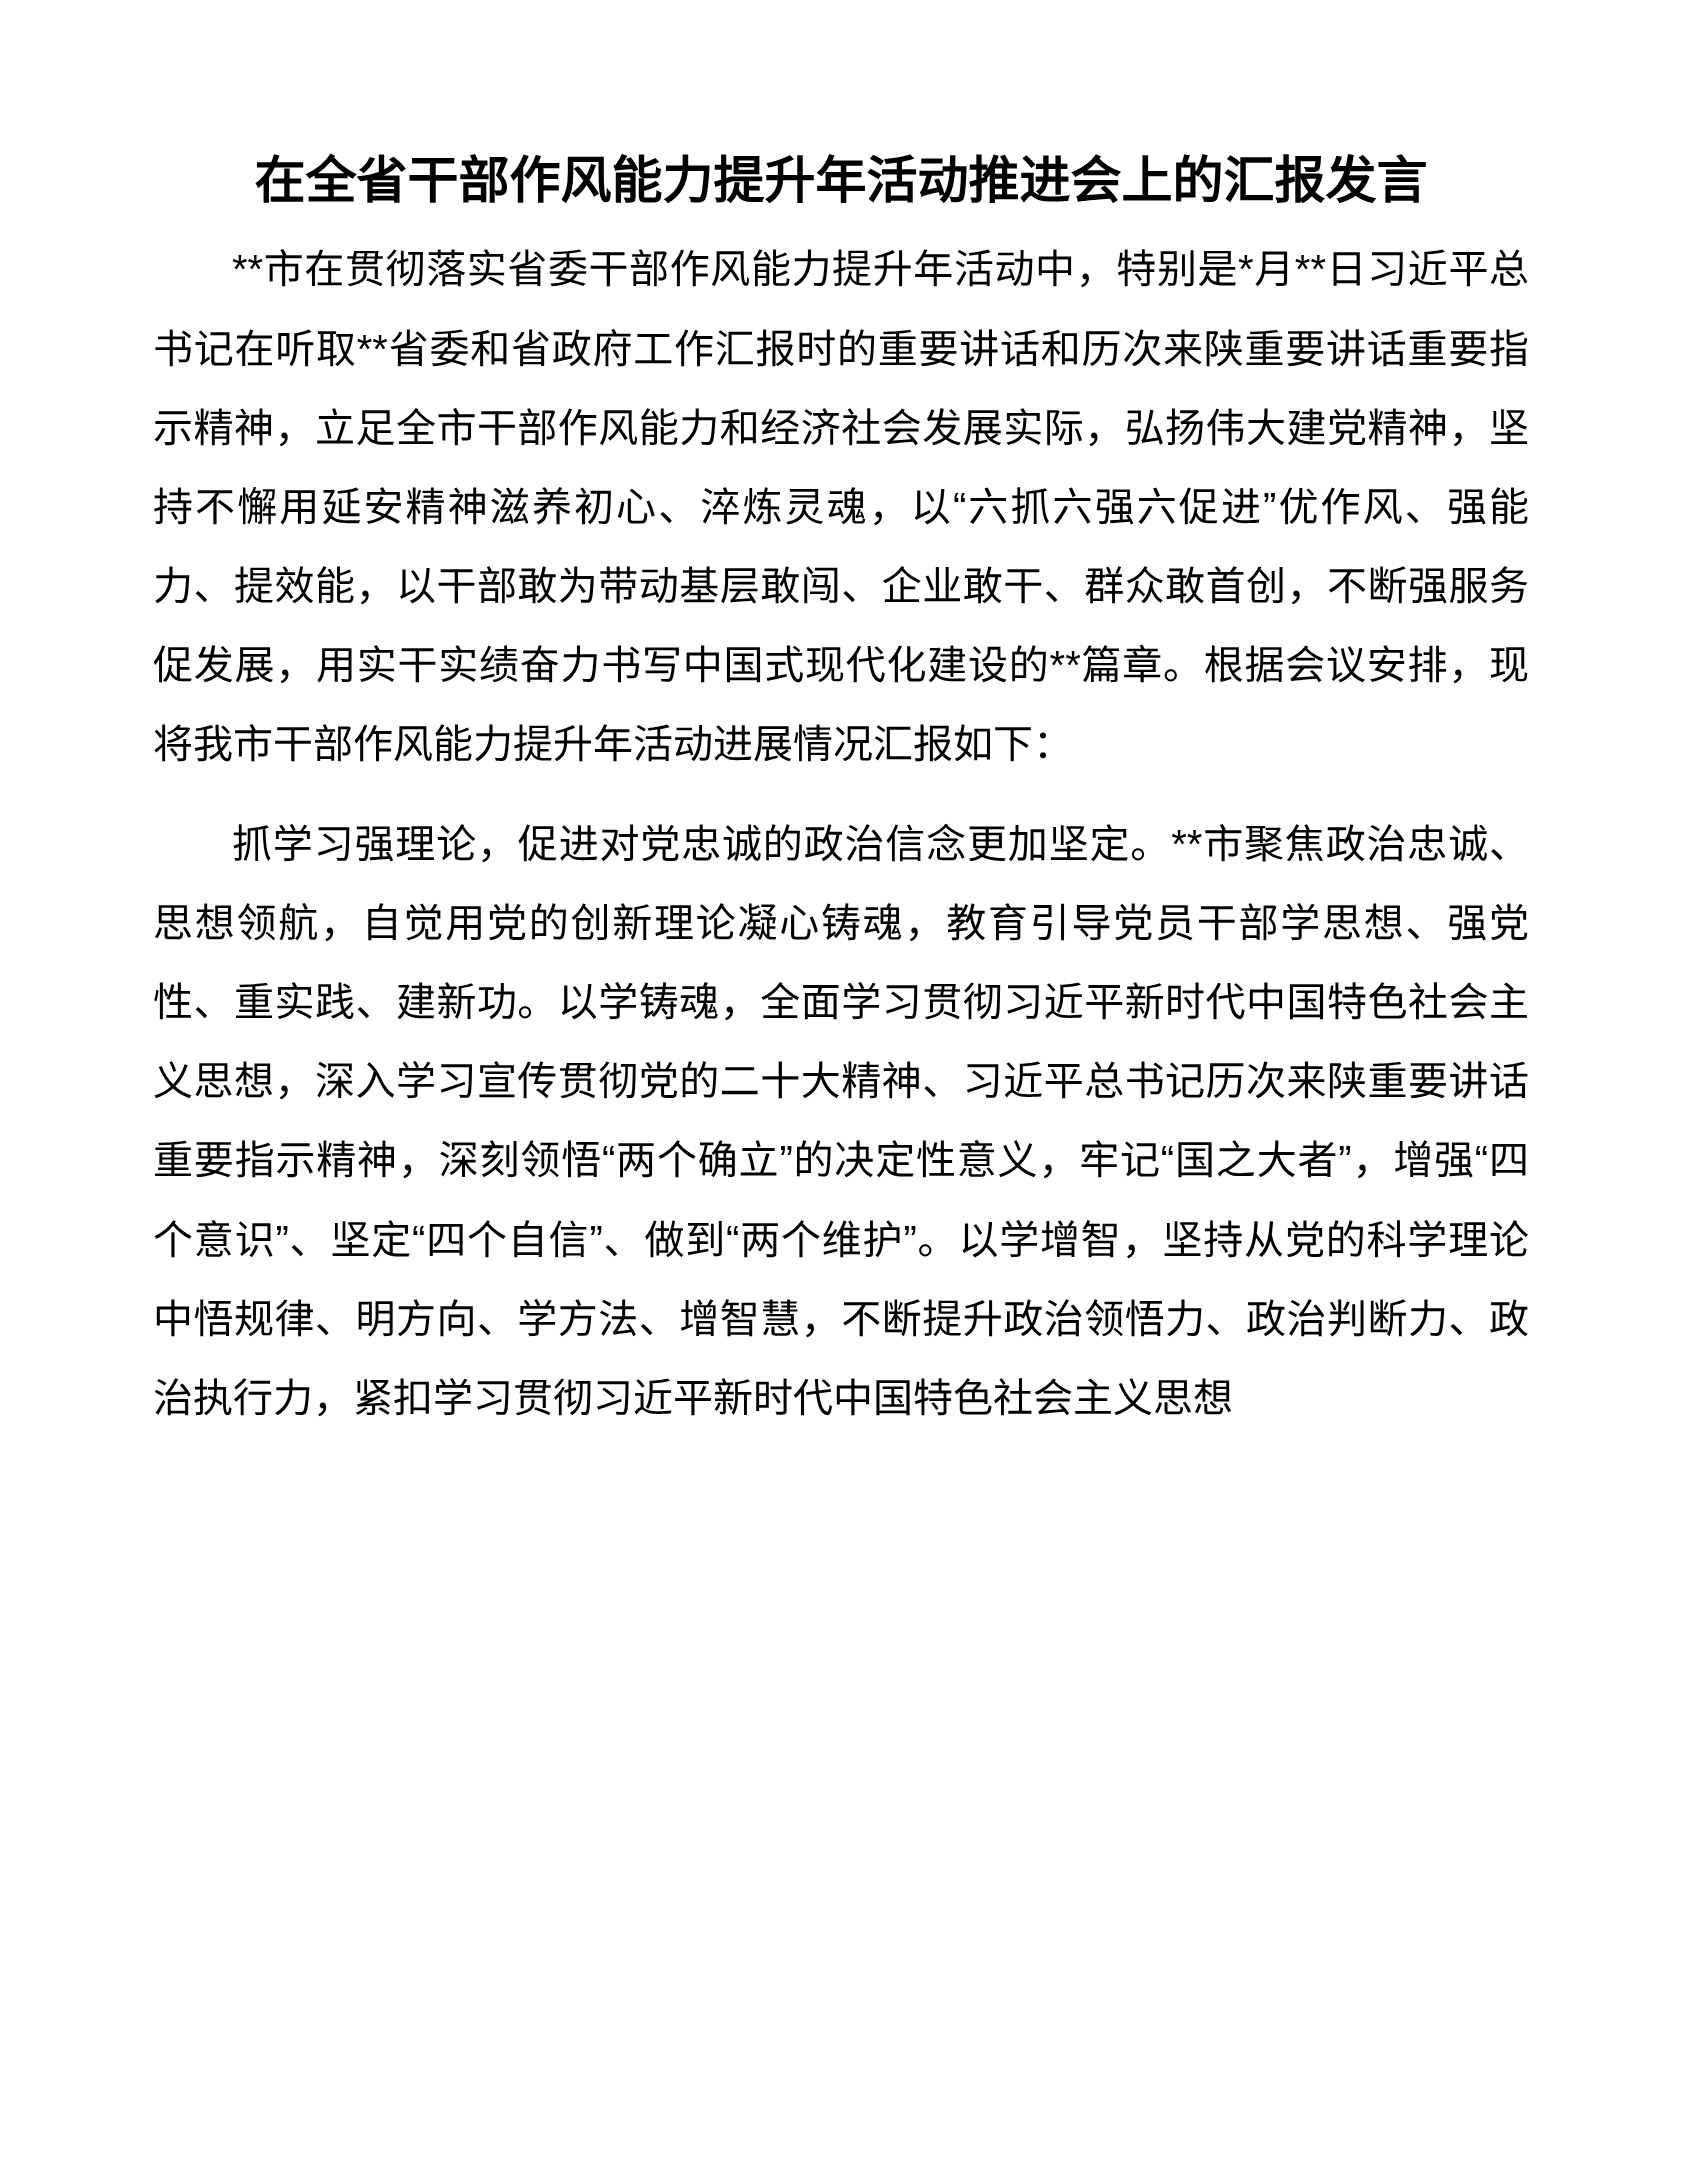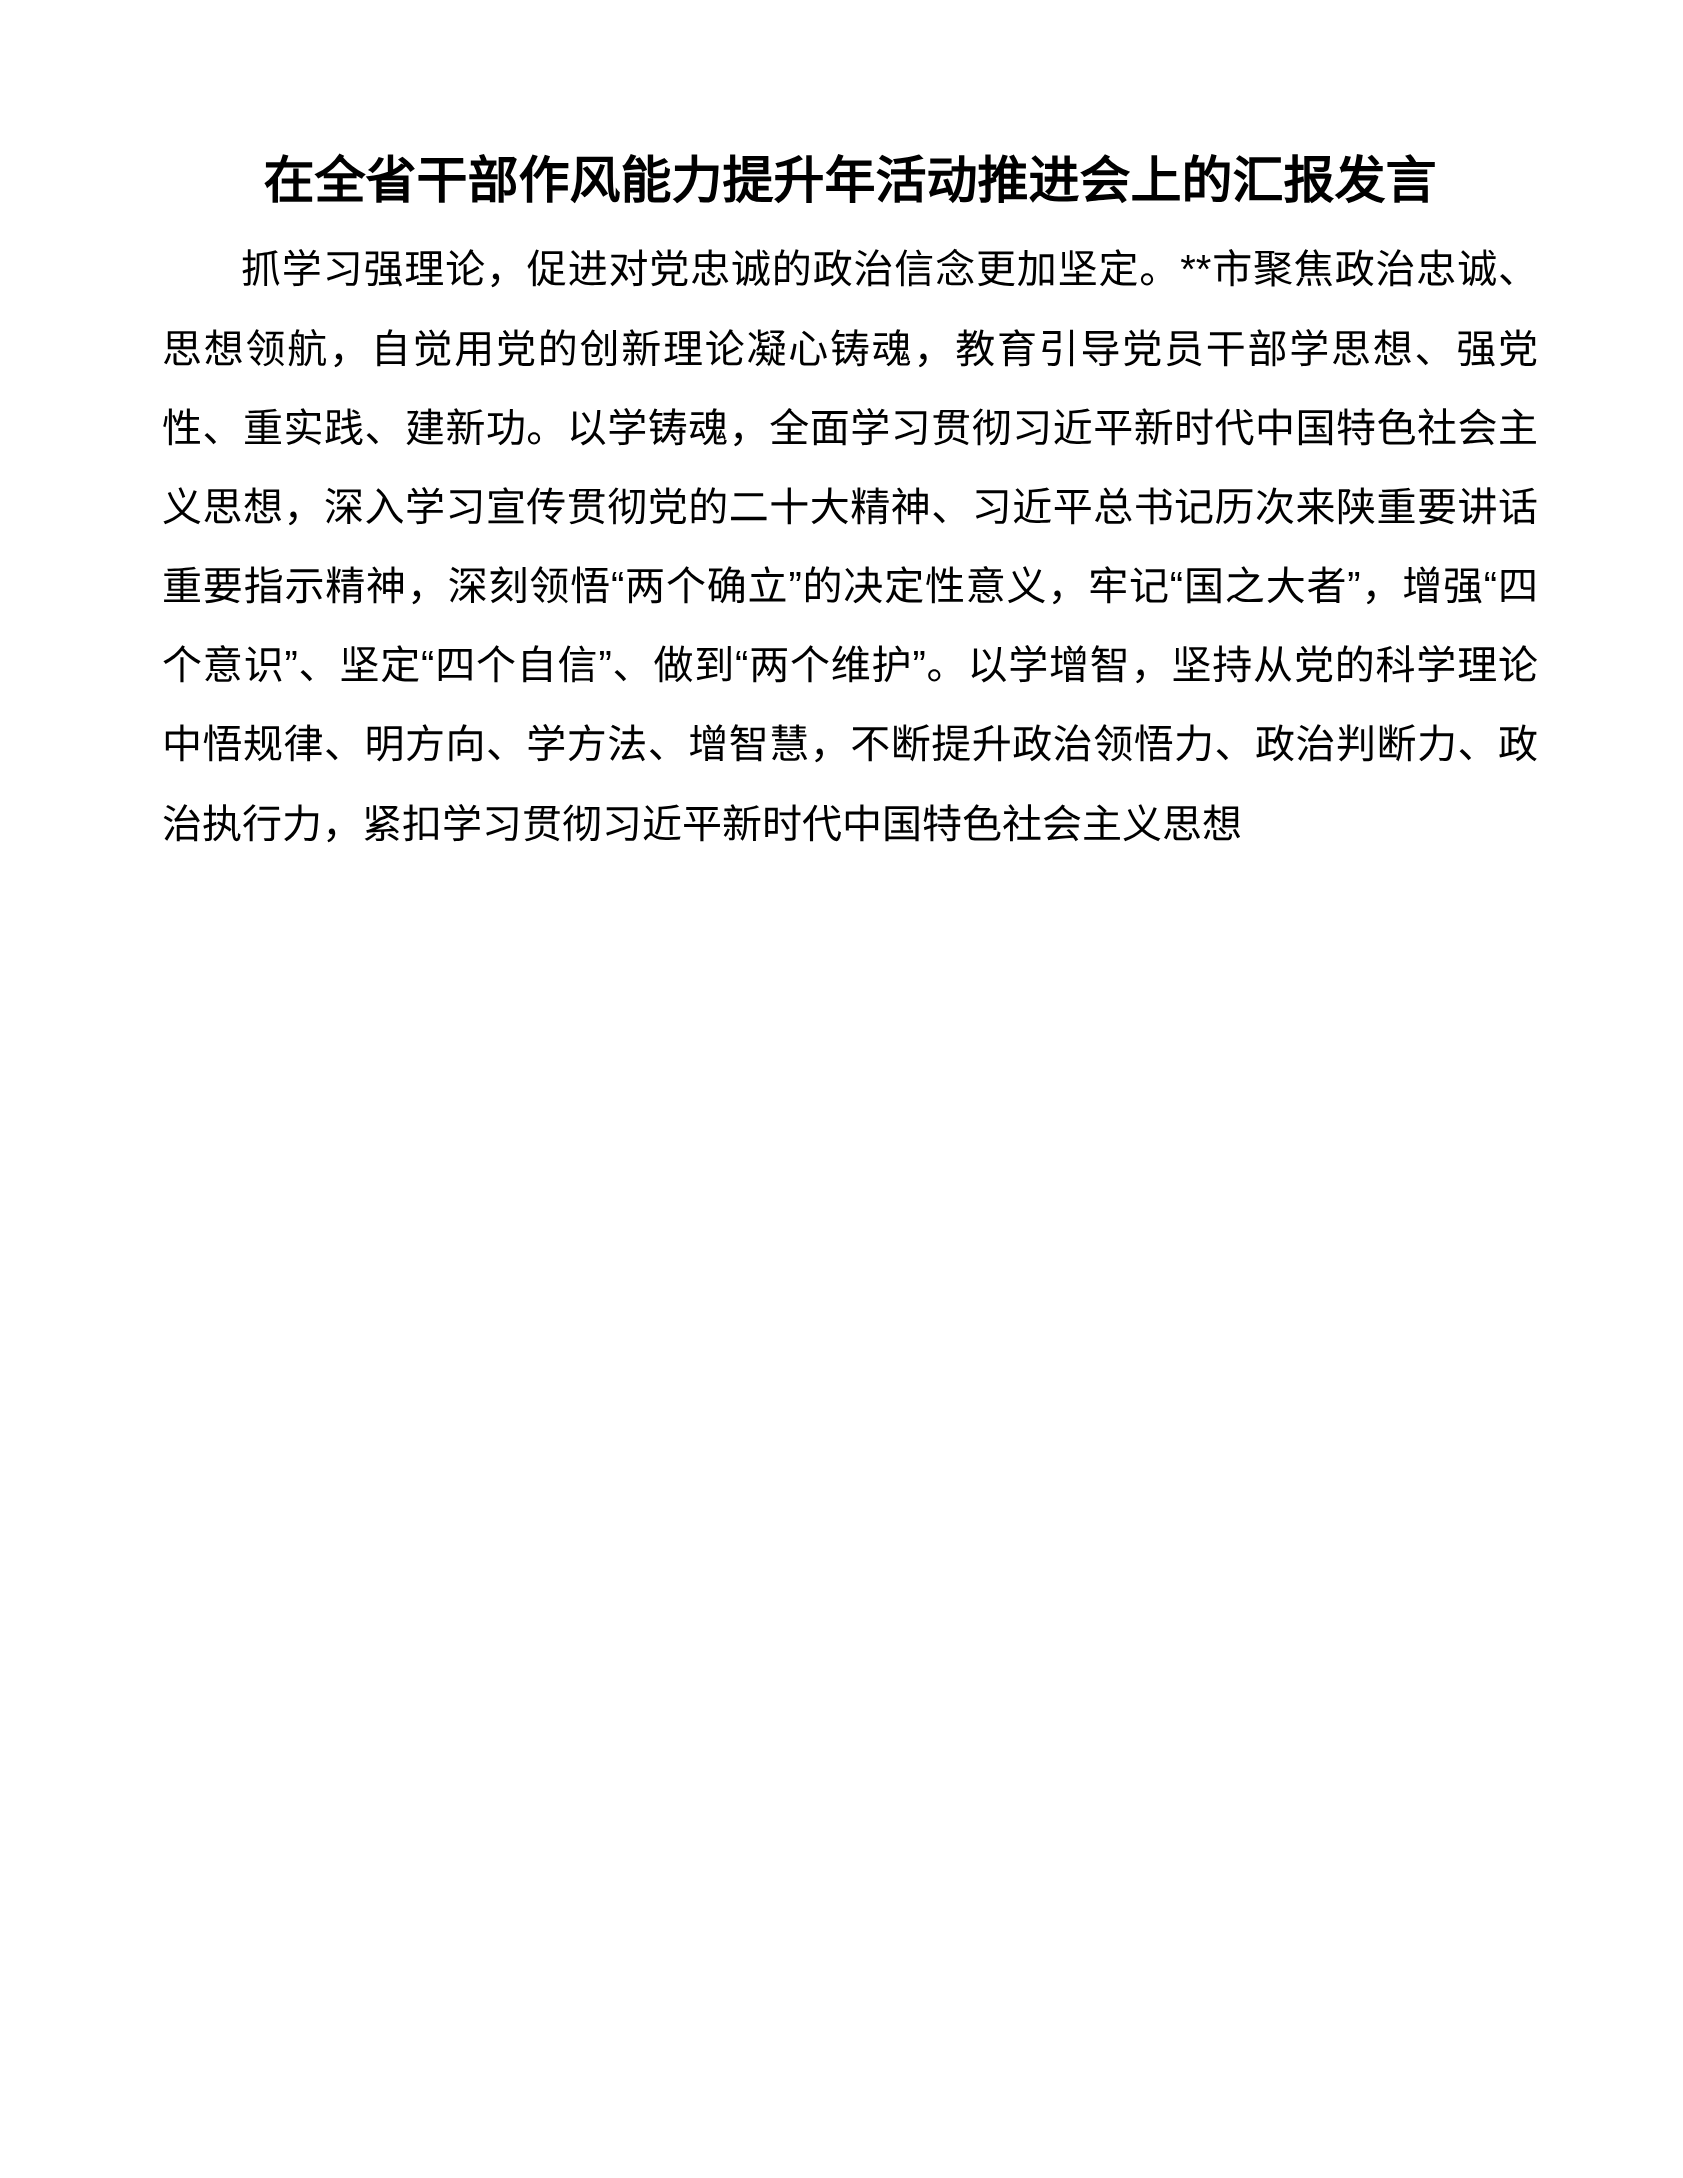--- a/index.html
+++ b/index.html
@@ -16,21 +16,21 @@
     background: #ffffff;
     box-sizing: border-box;
     padding: 0;
     overflow: hidden;
     font-family: "Liberation Sans", "DejaVu Sans", sans-serif;
     color: #000000;
   }
 
   .content {
     position: absolute;
-    left: 162px;
+    left: 153px;
     top: 0;
     width: 1376px;
   }
 
   .doc-title {
     margin: 0;
     padding-top: 147px;
     font-size: 51px;
     line-height: 1.32;
     font-weight: bold;
@@ -69,18 +69,19 @@
 </style>
 </head>
 <body>
 
 <div class="page">
   <div class="content">
 
     <h1 class="doc-title">在全省干部作风能力提升年活动推进会上的汇报发言</h1>
 
 
+    <p class="body-para">**市在贯彻落实省委干部作风能力提升年活动中，特别是*月**日习近平总书记在听取**省委和省政府工作汇报时的重要讲话和历次来陕重要讲话重要指示精神，立足全市干部作风能力和经济社会发展实际，弘扬伟大建党精神，坚持不懈用延安精神滋养初心、淬炼灵魂，以“六抓六强六促进”优作风、强能力、提效能，以干部敢为带动基层敢闯、企业敢干、群众敢首创，不断强服务促发展，用实干实绩奋力书写中国式现代化建设的**篇章。根据会议安排，现将我市干部作风能力提升年活动进展情况汇报如下：</p>
 
     <p class="body-para">抓学习强理论，促进对党忠诚的政治信念更加坚定。**市聚焦政治忠诚、思想领航，自觉用党的创新理论凝心铸魂，教育引导党员干部学思想、强党性、重实践、建新功。以学铸魂，全面学习贯彻习近平新时代中国特色社会主义思想，深入学习宣传贯彻党的二十大精神、习近平总书记历次来陕重要讲话重要指示精神，深刻领悟“两个确立”的决定性意义，牢记“国之大者”，增强“四个意识”、坚定“四个自信”、做到“两个维护”。以学增智，坚持从党的科学理论中悟规律、明方向、学方法、增智慧，不断提升政治领悟力、政治判断力、政治执行力，紧扣学习贯彻习近平新时代中国特色社会主义思想</p>
 
   </div>
 </div>
 
 
 </body></html>

